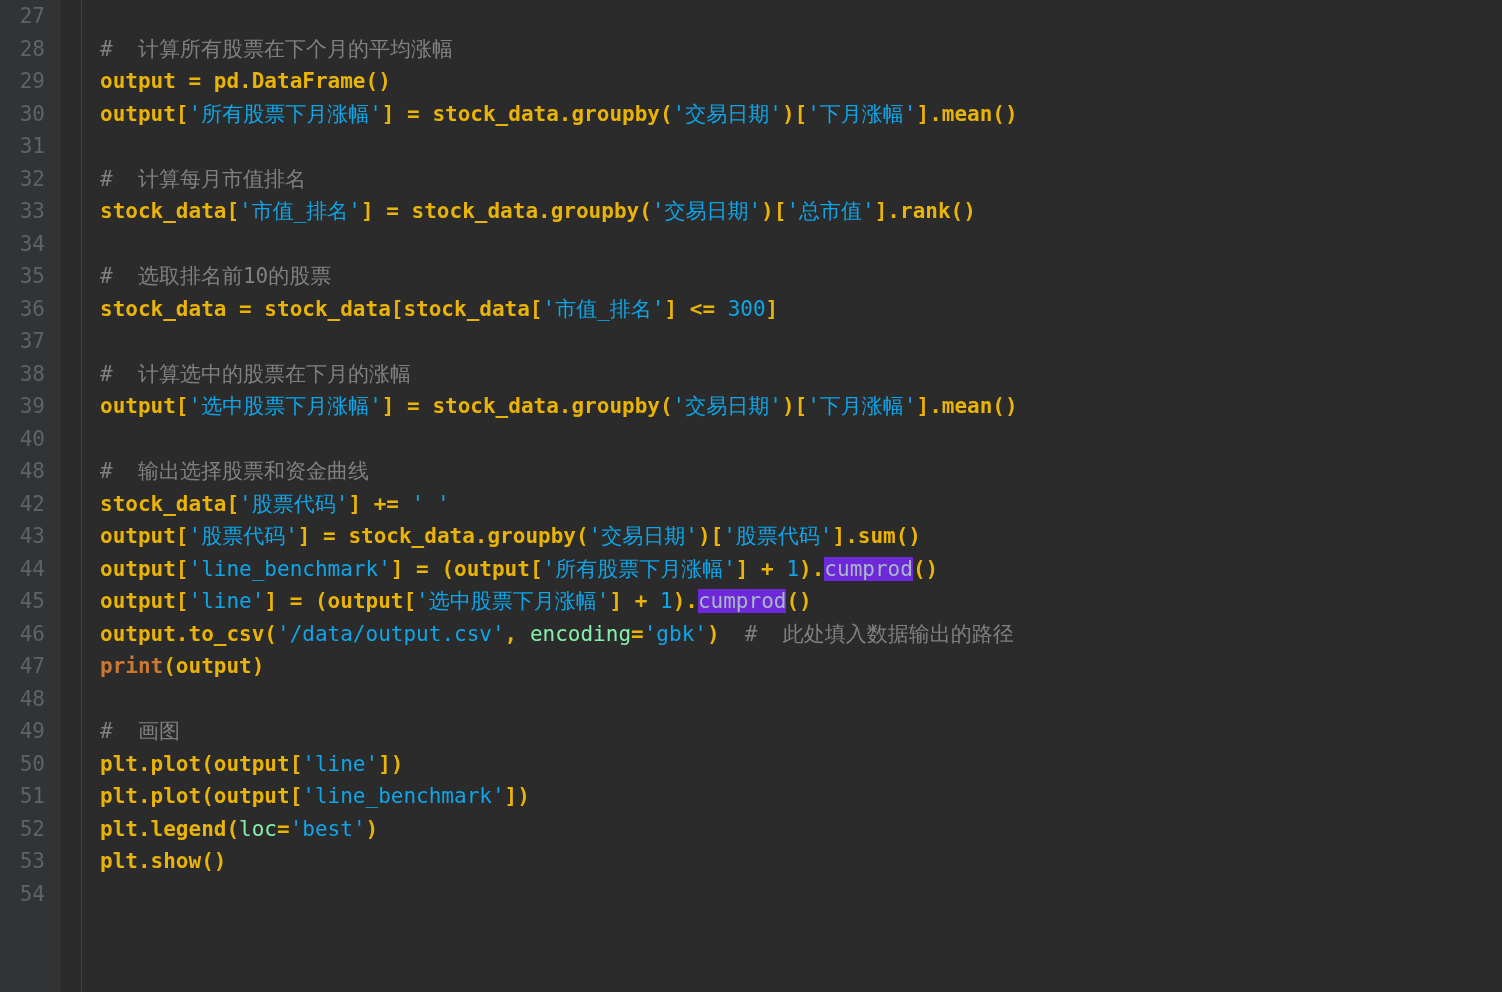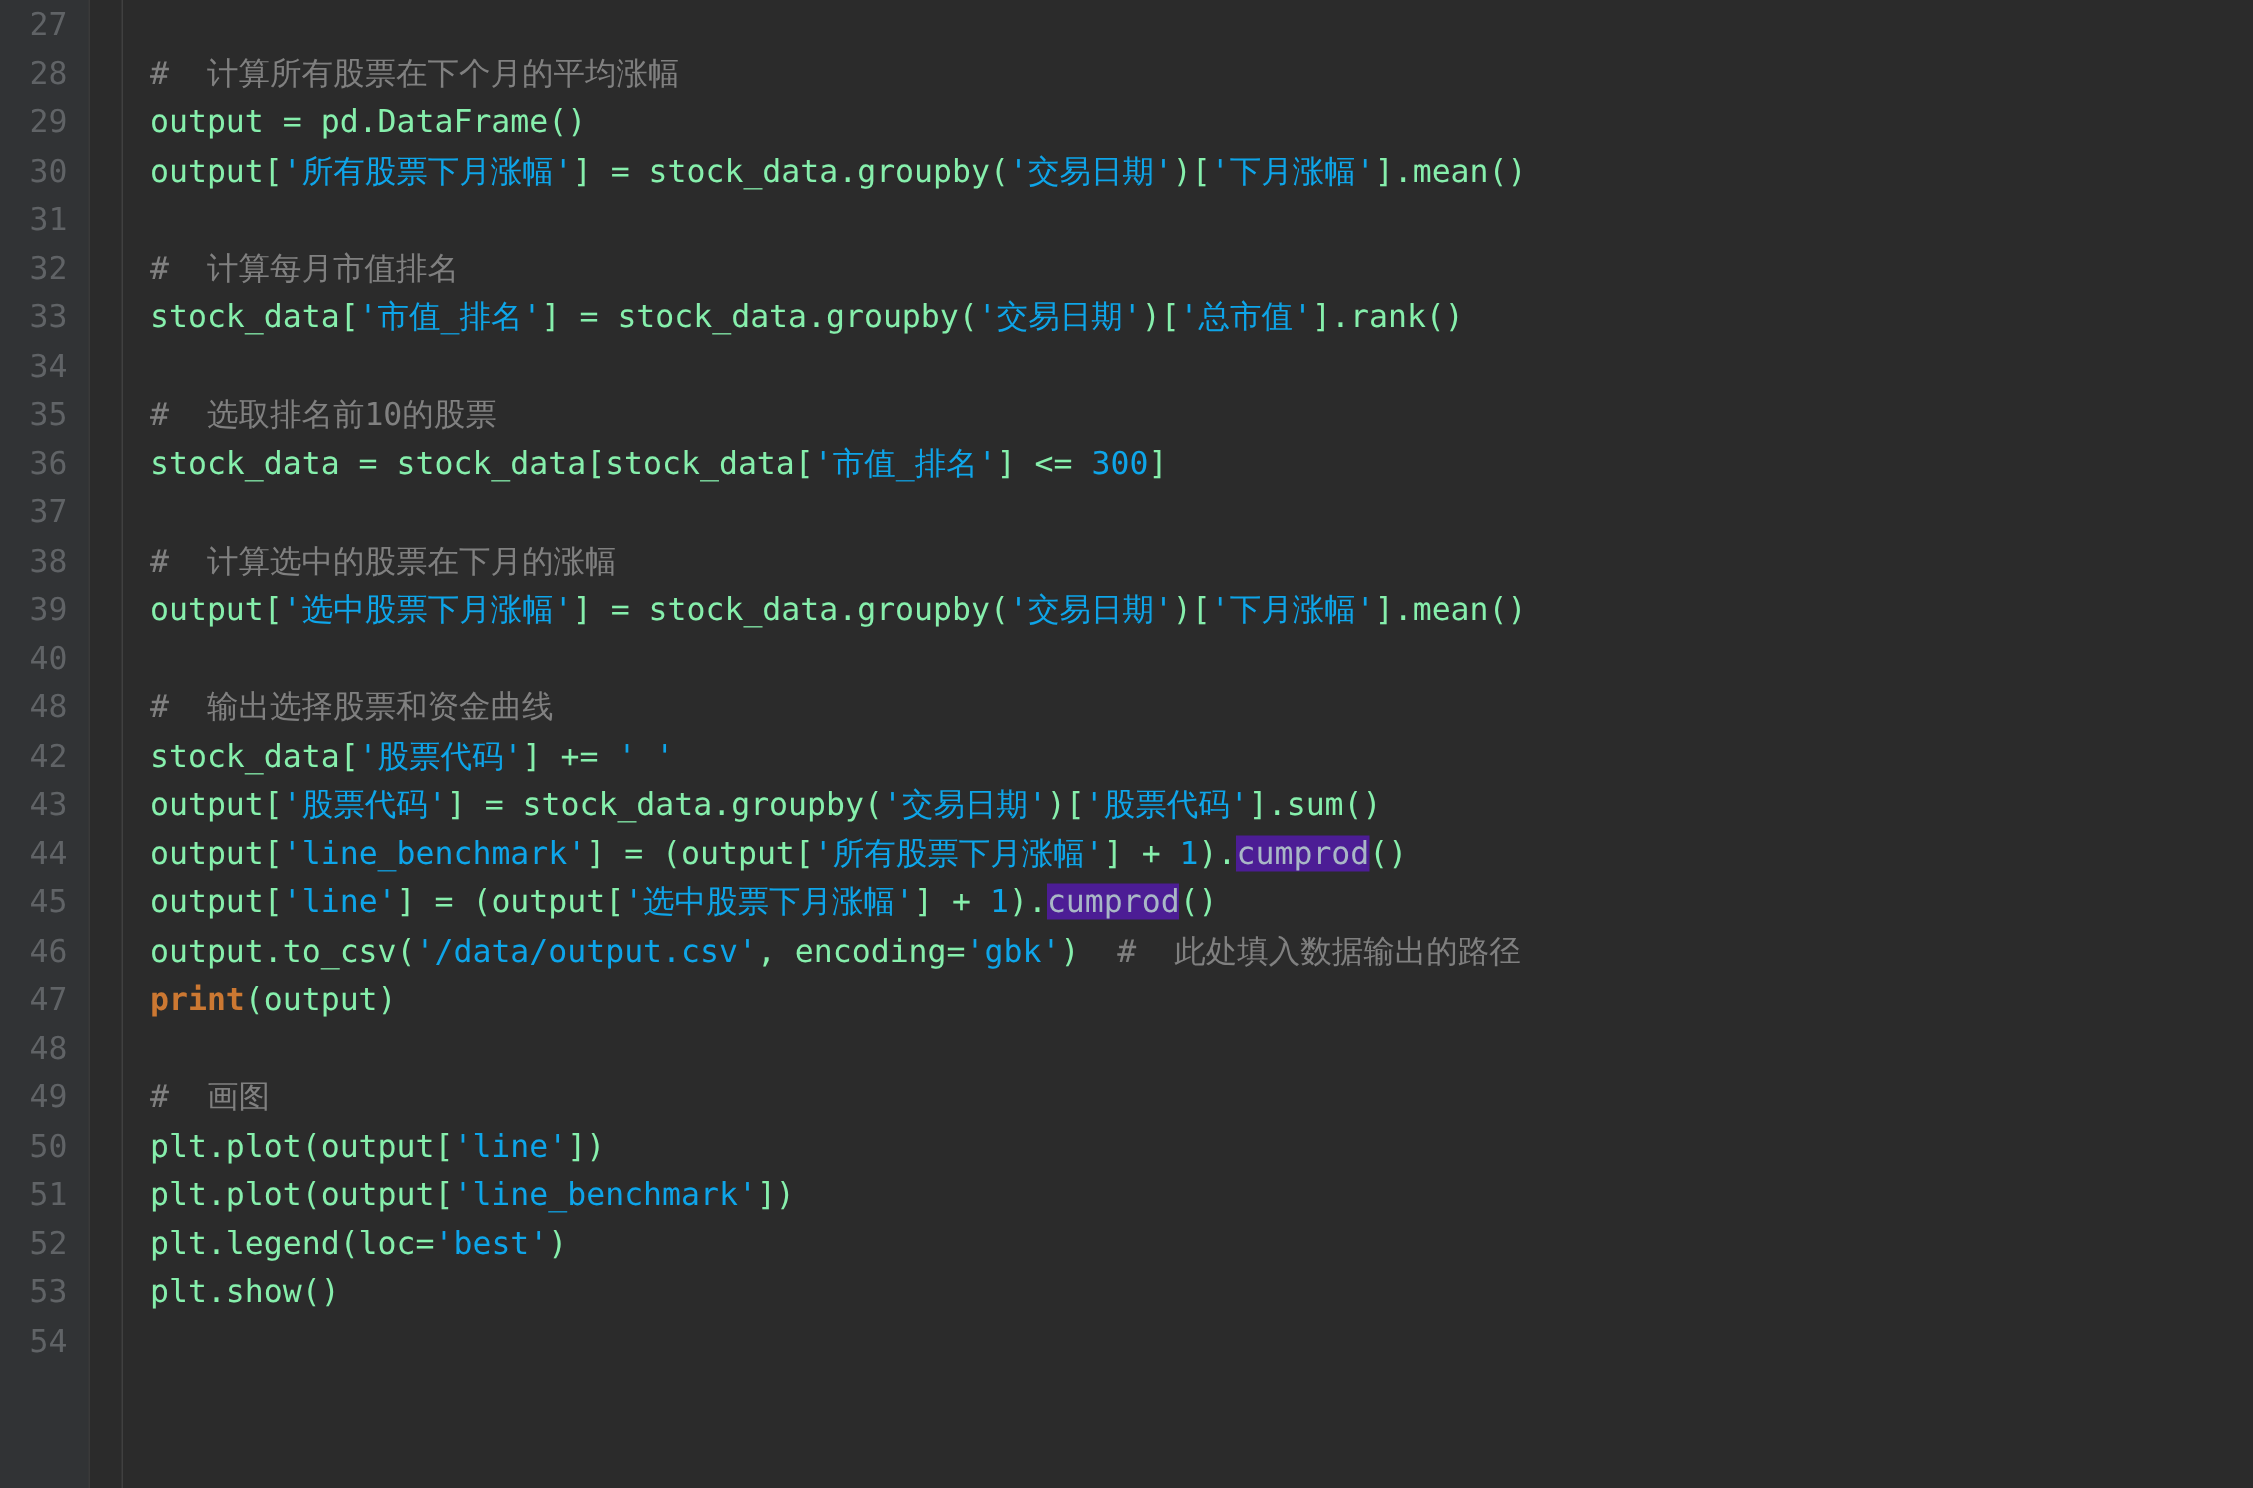--- a/index.html
+++ b/index.html
@@ -59,24 +59,25 @@
       color: #86efac;
     }
     .number {
       color: #0ea5e9;
     }
     .builtin {
       color: #cc7832;
       font-weight: bold;
     }
     .default {
-      color: #86efac;
+      color: #eab308;
+      font-weight: bold;
     }
     .highlighted {
-      background-color: #4c1d95;
+      background-color: #6d28d9;
       color: #a9b7c6;
     }
   </style>
 </head>
 <body>
 
 <div class="editor-container">
   <div class="gutter" id="gutter">
       <div class="gutter-line">27</div>
       <div class="gutter-line">28</div>

